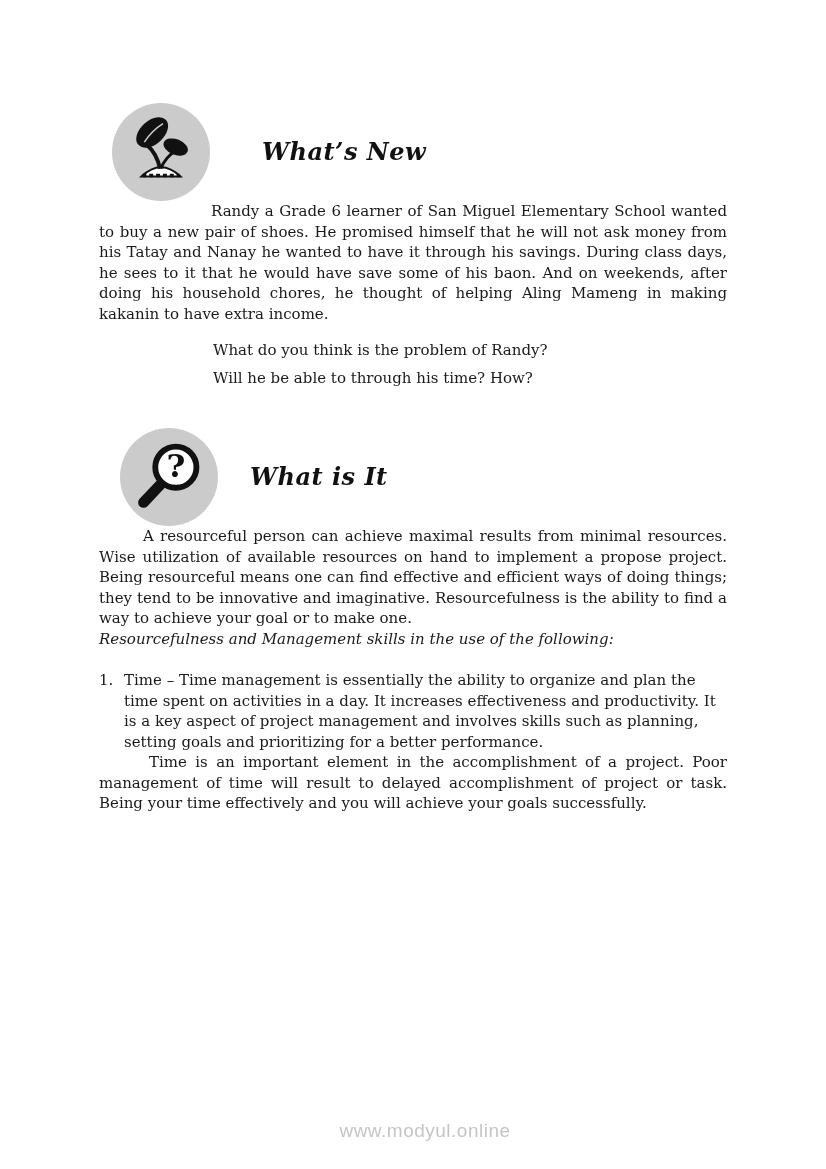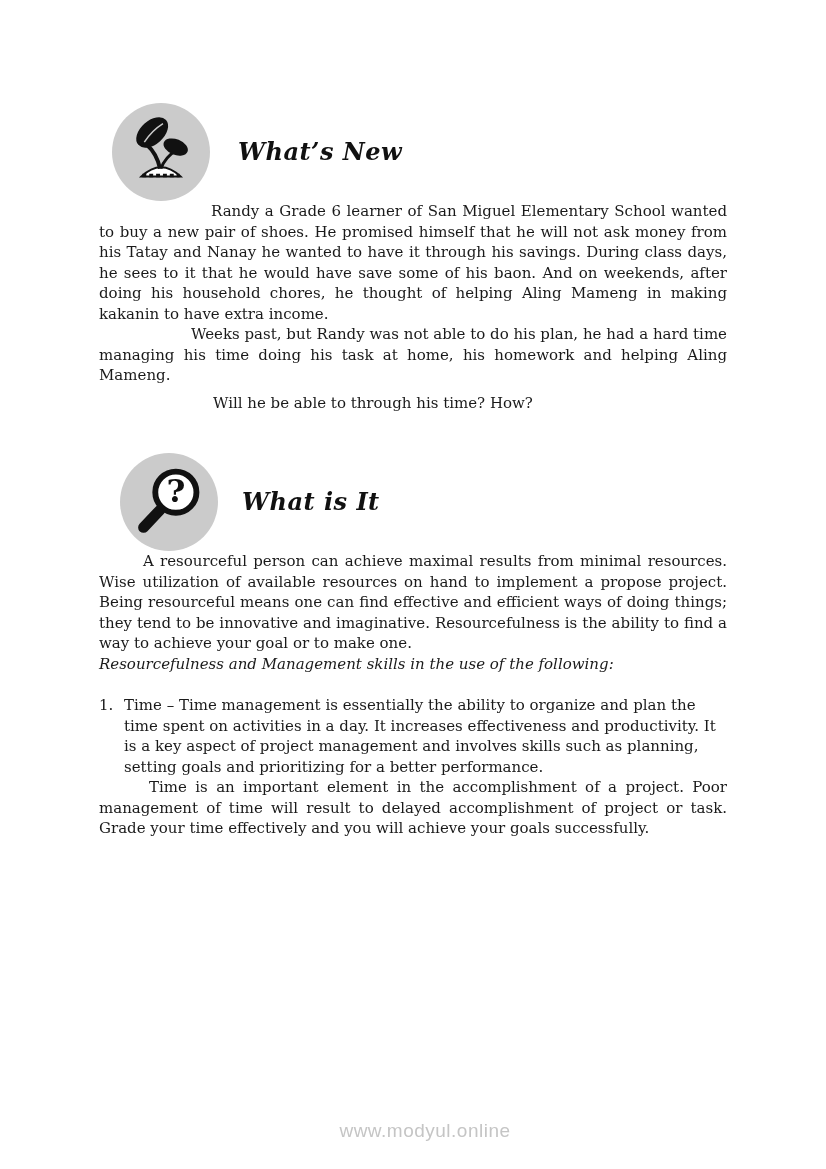--- a/index.html
+++ b/index.html
@@ -12,34 +12,35 @@
     overflow: hidden;
     font-family: "DejaVu Serif", serif;
     font-size: 15px;
     line-height: 20.5px;
     color: #1a1a1a;
   }
   .section-header {
     display: flex;
     align-items: center;
     height: 98px;
+    gap: 24px;
   }
   .hdr1 { margin: 103px 0 0 112px; }
   .hdr2 { margin: 40px 0 0 120px; }
   .icon-wrap { width: 98px; height: 98px; flex: 0 0 auto; }
   .section-title {
     font-family: "DejaVu Serif", serif;
     font-weight: bold;
     font-style: italic;
     font-size: 24px;
     color: #111111;
     letter-spacing: 0.5px;
   }
   .hdr1 .section-title { margin-left: 28px; }
-  .hdr2 .section-title { margin-left: 24px; }
+  .hdr2 .section-title { margin-left: 8px; }
   p.body-par {
     margin: 0 99px;
     text-align: justify;
   }
   .p-randy   { margin-top: 13px; text-indent: 112px; }
   .p-weeks   { margin-top: 11px; text-indent: 92px; }
   .question  { margin: 0 99px; padding-left: 114px; }
   .q1 { margin-top: 16px; }
   .q2 { margin-top: 7px; }
   .p-accomplishing { margin-top: 13px; text-indent: 44px; }
@@ -103,21 +104,21 @@
         <path d="M50 67 C53 58 58 53 66 48" stroke="#111111" stroke-width="3" fill="none"></path>
         <ellipse cx="41" cy="30" rx="19" ry="12" transform="rotate(-42 41 30)" fill="#111111"></ellipse>
         <ellipse cx="65" cy="45" rx="13" ry="8" transform="rotate(22 65 45)" fill="#111111"></ellipse>
         <path d="M33 40 C38 32 44 26 52 21" stroke="#cbcbcb" stroke-width="1.5" fill="none"></path>
       </svg>
     </div>
     <div class="section-title">What’s New</div>
   </div>
 
   <p class="body-par p-randy">Randy a Grade 6 learner of San Miguel Elementary School wanted to buy a new pair of shoes. He promised himself that he will not ask money from his Tatay and Nanay he wanted to have it through his savings. During class days, he sees to it that he would have save some of his baon. And on weekends, after doing his household chores, he thought of helping Aling Mameng in making kakanin to have extra income.</p>
-  <p class="body-par p-weeks">Weeks past, but Randy was not able to do his plan, he had a hard time managing his time doing his task at home, his homework and helping Aling Mameng.</p>
+  <p class="question q1">What do you think is the problem of Randy?</p>
   <p class="question q2">Will he be able to through his time? How?</p>
 
   <div class="section-header hdr2">
     <div class="icon-wrap">
       <svg viewBox="0 0 100 100" width="98" height="98" aria-hidden="true">
         <circle cx="50" cy="50" r="50" fill="#cbcbcb"></circle>
         <path d="M41 58 L24 76" stroke="#111111" stroke-width="11" stroke-linecap="round"></path>
         <circle cx="57" cy="40" r="21" fill="#ffffff" stroke="#111111" stroke-width="6"></circle>
         <text x="57" y="50" text-anchor="middle" font-family="DejaVu Serif, serif" font-size="33" font-weight="bold" fill="#111111">?</text>
       </svg>
@@ -126,17 +127,17 @@
   </div>
 
   <p class="body-par p-resourceful">A resourceful person can achieve maximal results from minimal resources. Wise utilization of available resources on hand to implement a propose project. Being resourceful means one can find effective and efficient ways of doing things; they tend to be innovative and imaginative. Resourcefulness is the ability to find a way to achieve your goal or to make one.</p>
   <p class="body-par p-intro">Resourcefulness and Management skills in the use of the following:</p>
 
   <div class="num-list">
     <span class="li-num">1.</span>
     <span class="li-text">Time – Time management is essentially the ability to organize and plan the time spent on activities in a day. It increases effectiveness and productivity. It is a key aspect of project management and involves skills such as planning, setting goals and prioritizing for a better performance.</span>
   </div>
 
-  <p class="body-par p-time">Time is an important element in the accomplishment of a project. Poor management of time will result to delayed accomplishment of project or task. Grade your time effectively and you will achieve your goals successfully.</p>
+  <p class="body-par p-time">Time is an important element in the accomplishment of a project. Poor management of time will result to delayed accomplishment of project or task. Being your time effectively and you will achieve your goals successfully.</p>
 
   <div class="footer-watermark">www.modyul.online</div>
 
 </div>
 
 </body></html>

